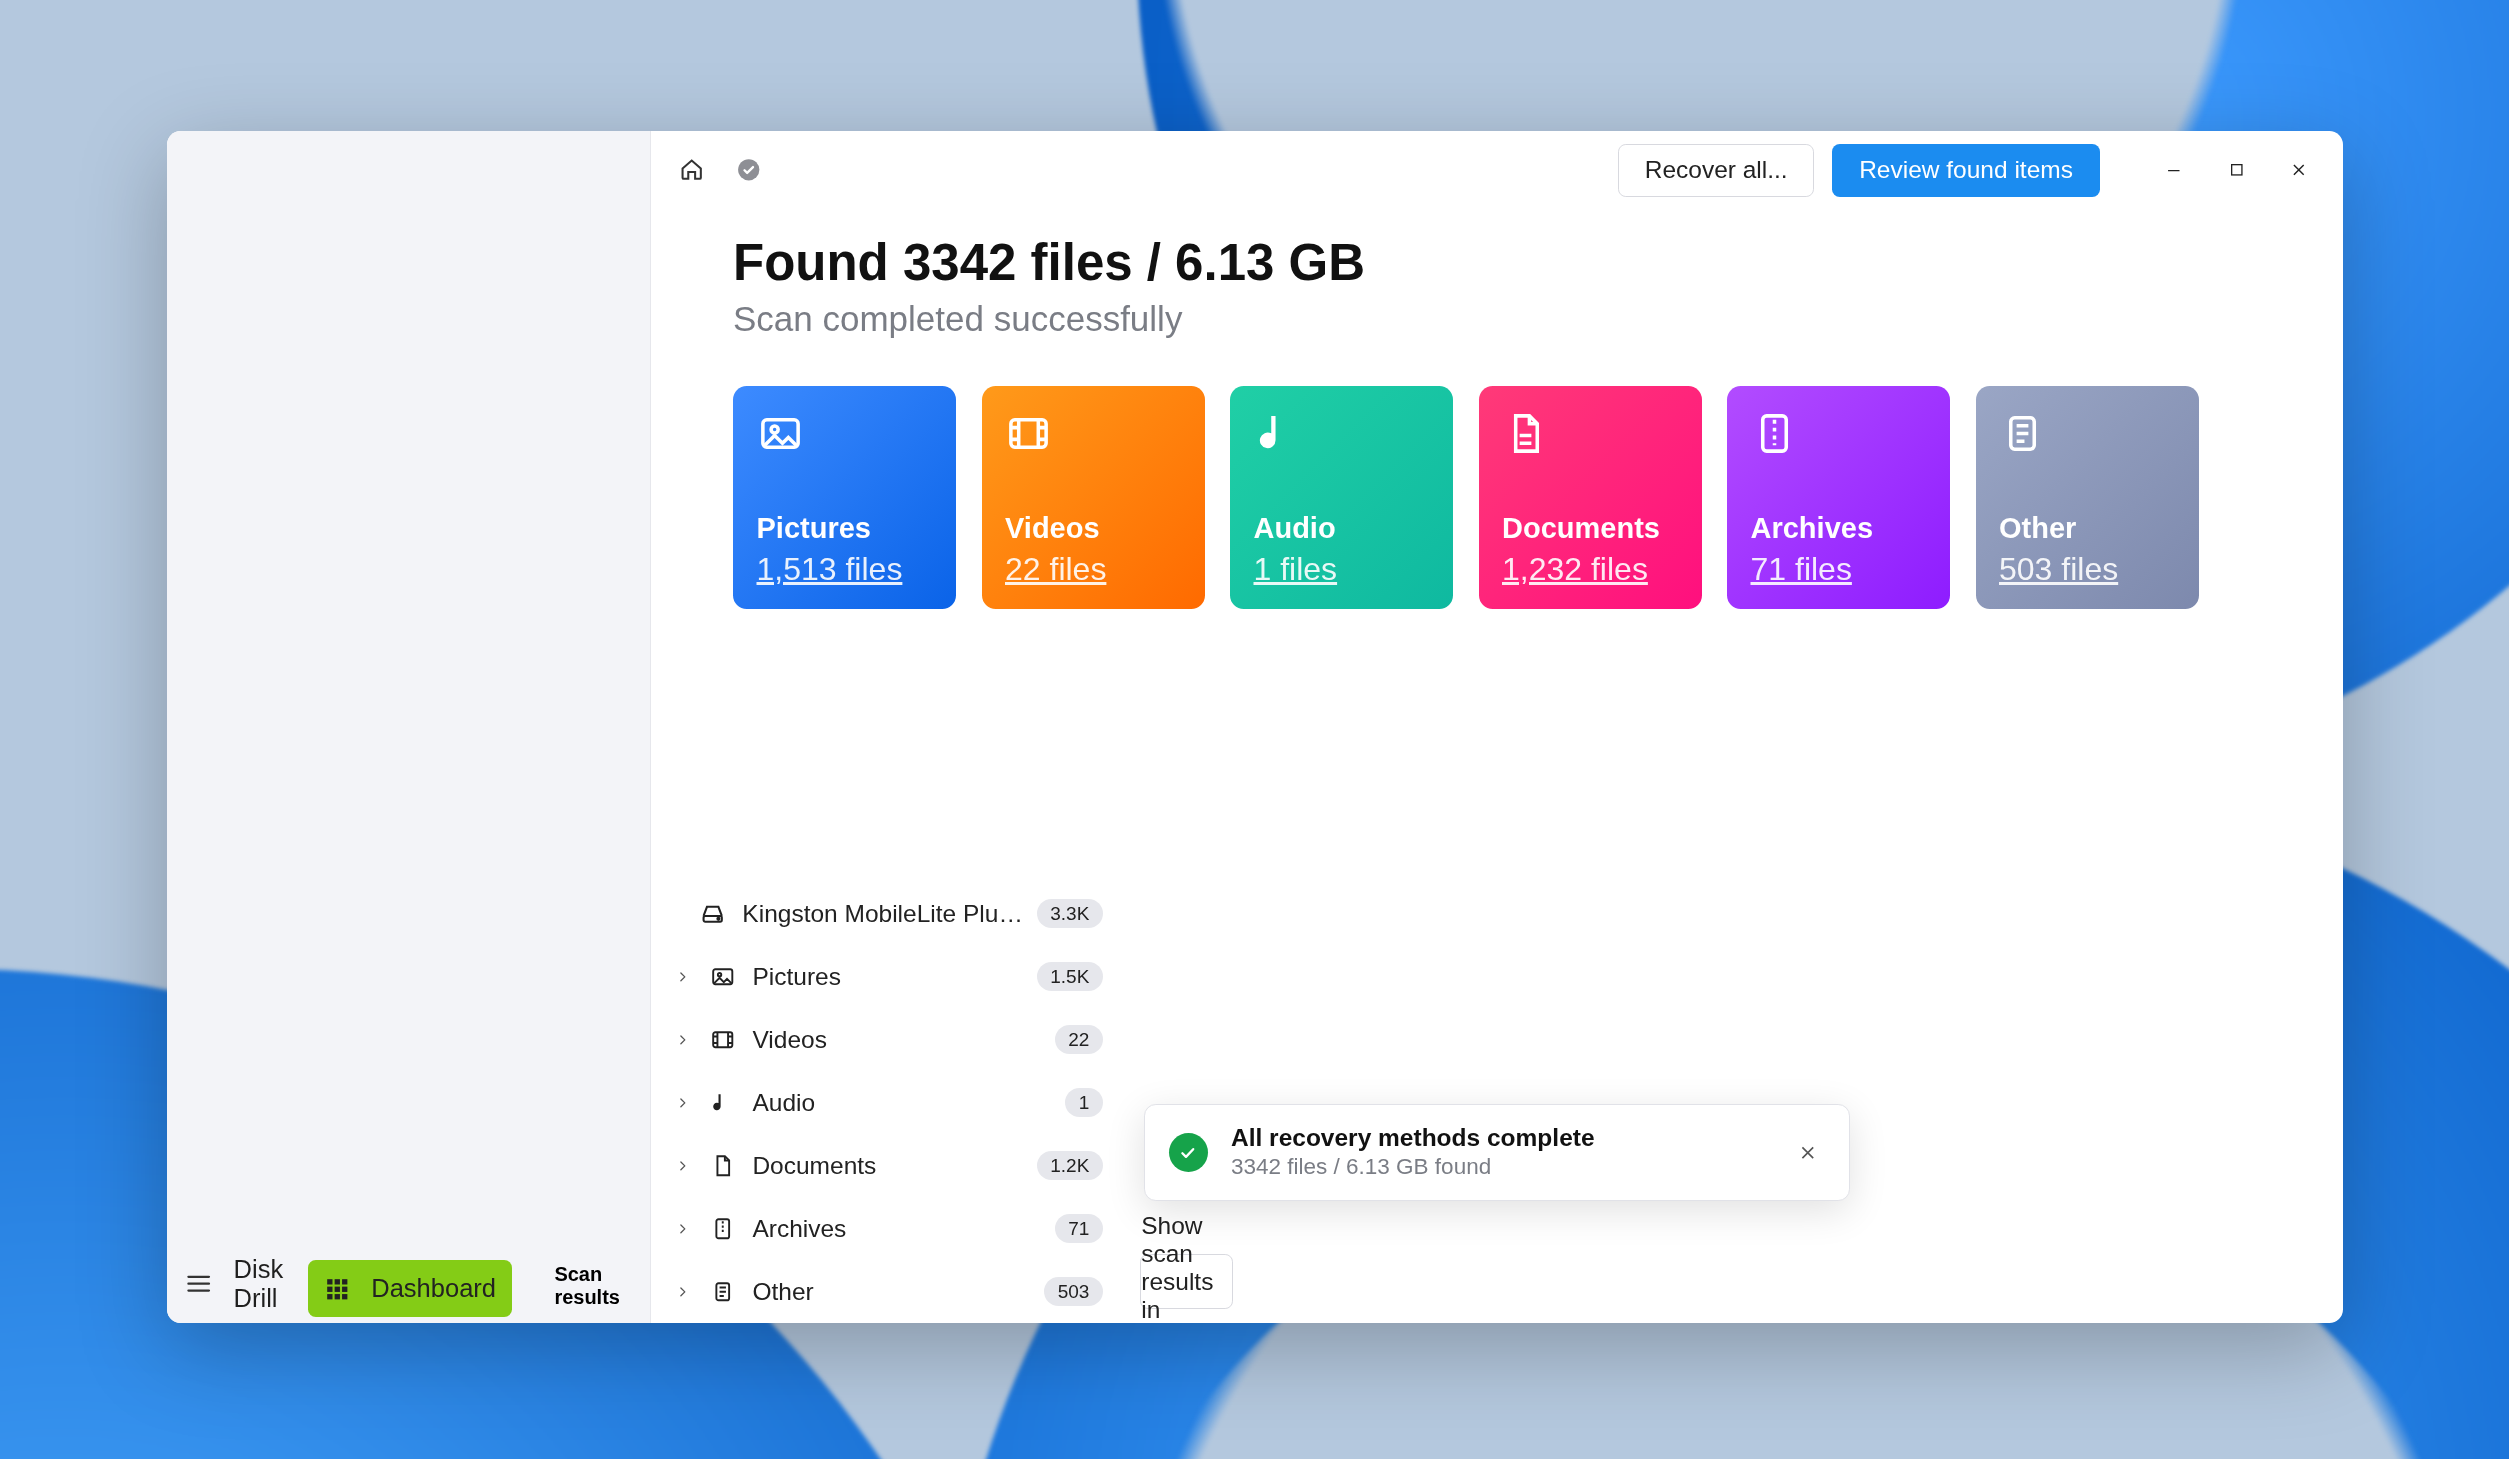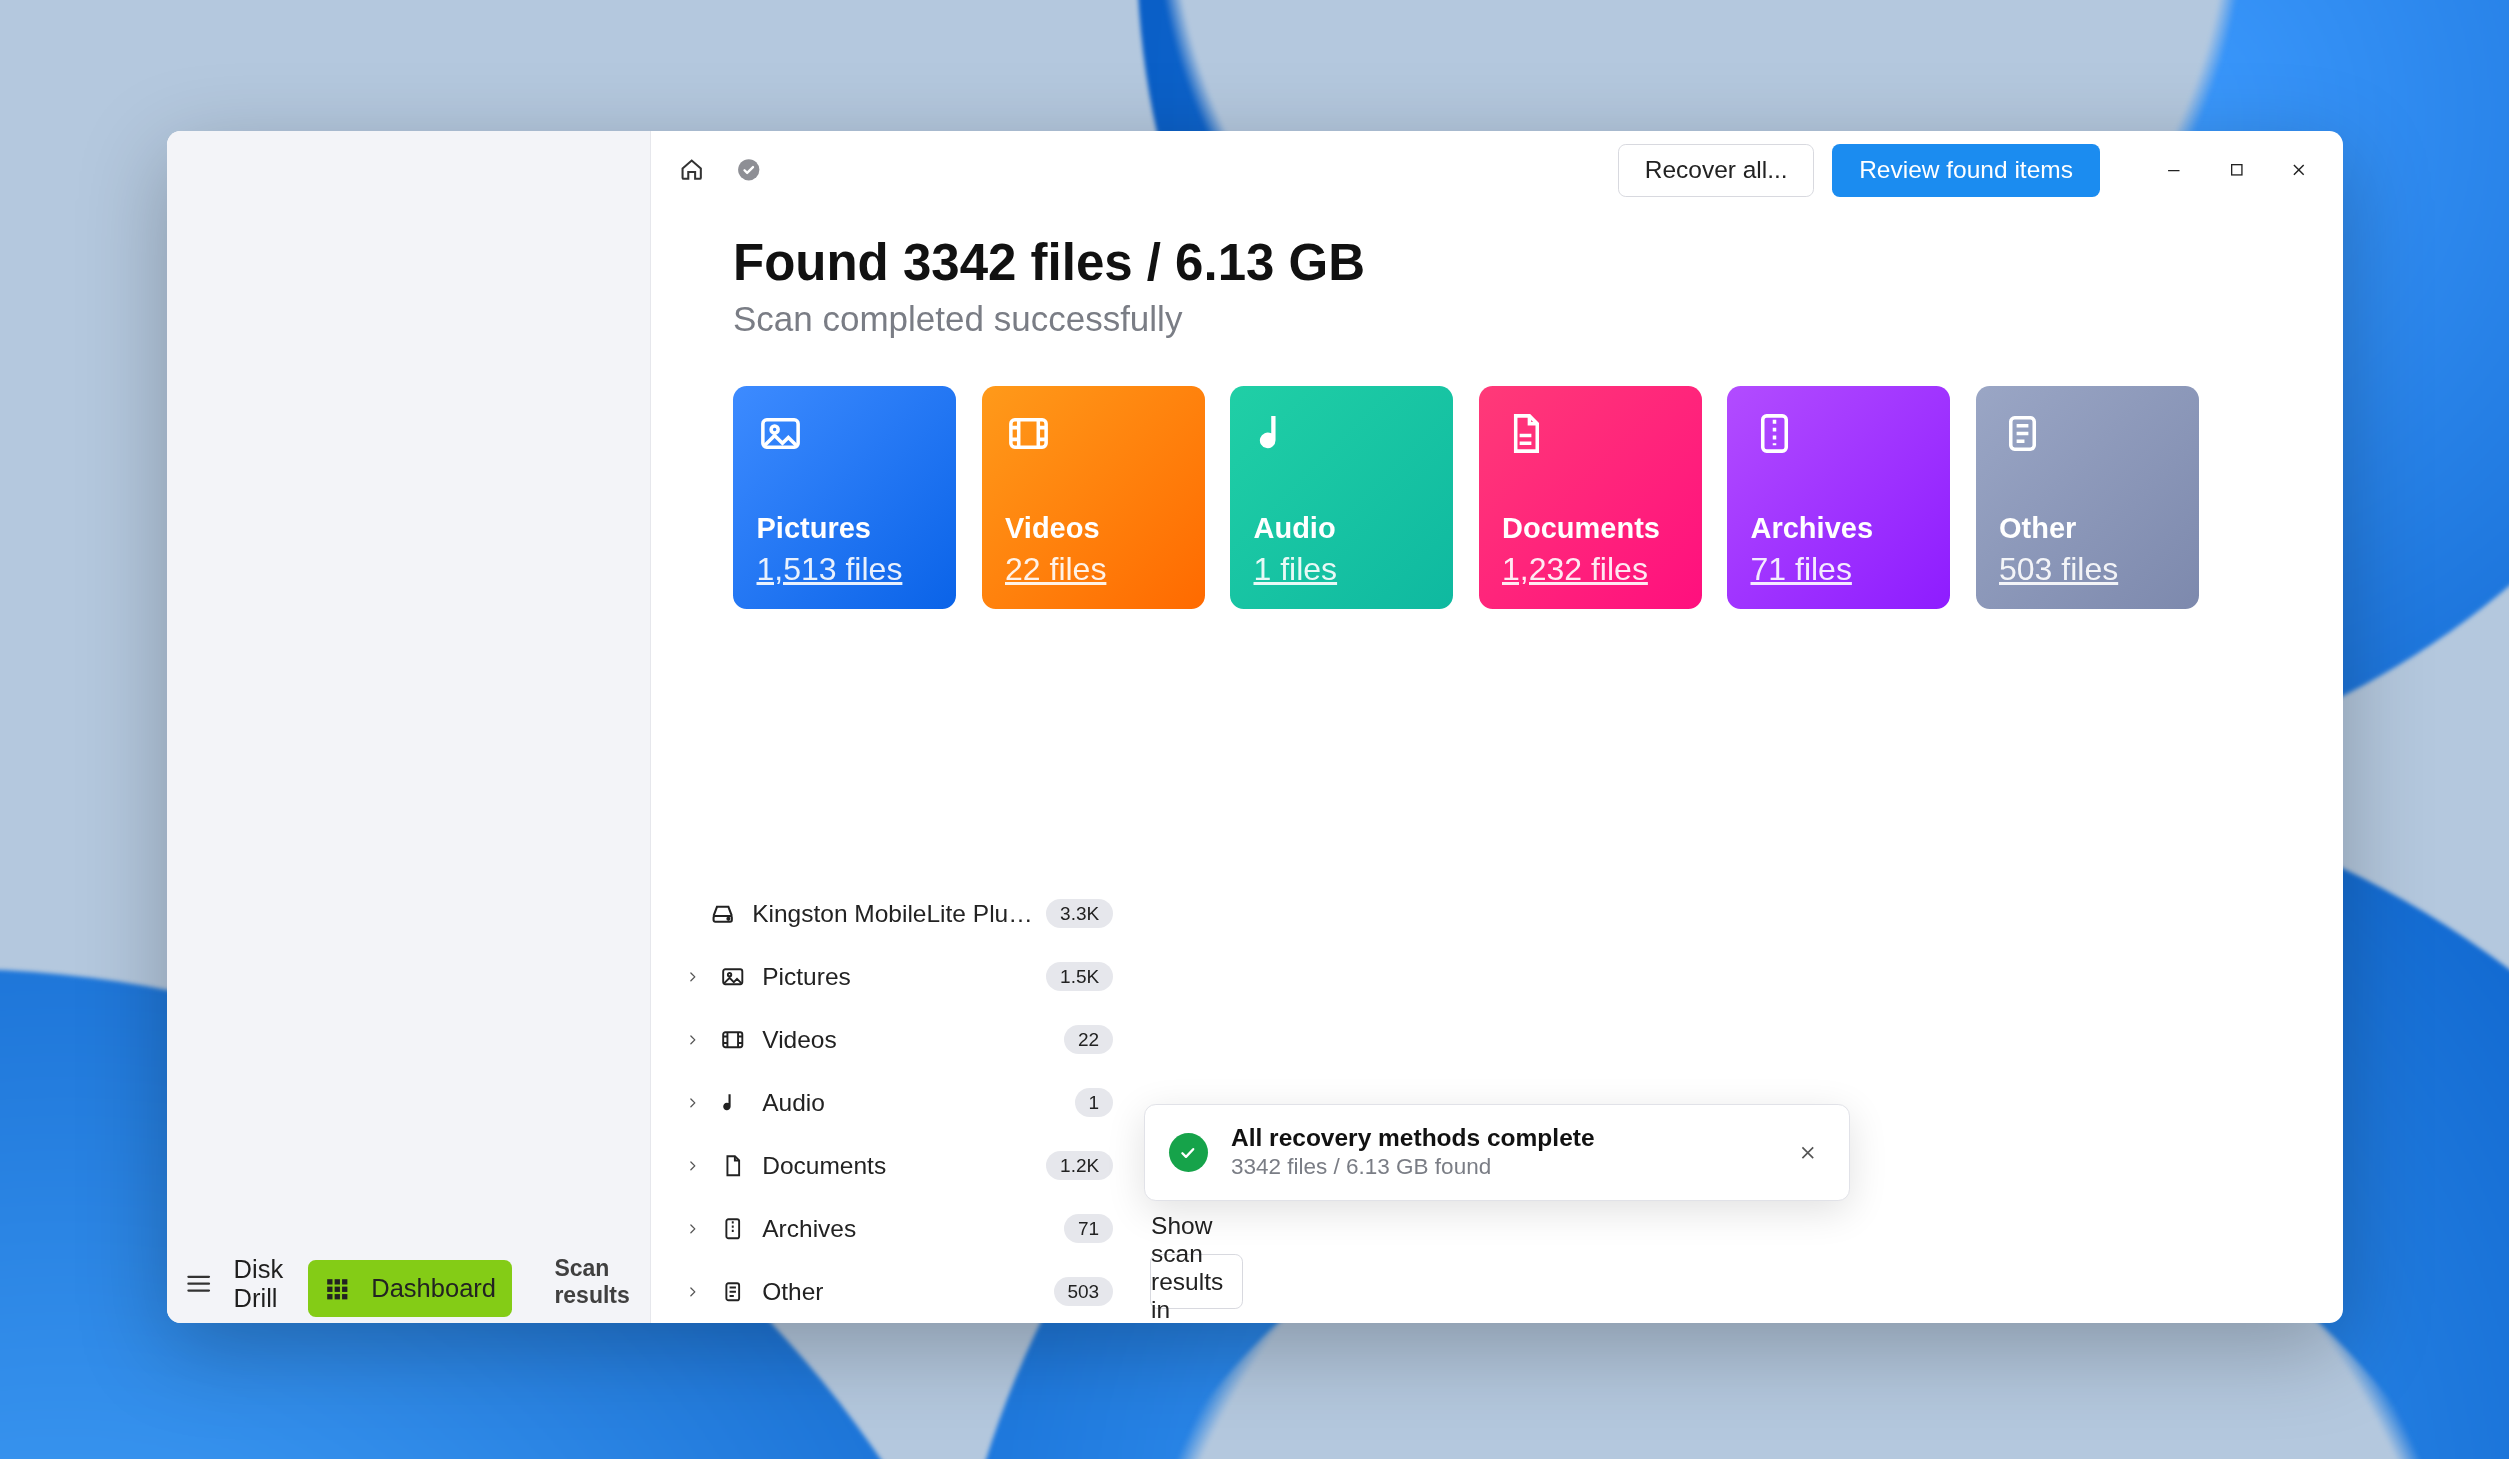--- a/index.html
+++ b/index.html
@@ -63,21 +63,21 @@
     border-radius: 7.8px;
     display:flex; align-items:center;
     padding: 0 15.7px;
     gap: 21.6px;
     font-size: 25.5px;
     color:#222;
   }
   .nav-item.active { background:#84cc16; }
 
   .section-title {
-    font-size: 23px; font-weight:600; color:#404040;
+    font-size: 20px; font-weight:600; color:#000000;
     padding: 13.7px 29px 13.7px 29px;
   }
 
   .tree { padding: 0 13.7px; }
   .tree-row {
     height: 63px;
     display:flex; align-items:center;
     border-radius:7.8px;
     padding: 0 9.8px 0 9.8px;
     gap: 13.7px;

